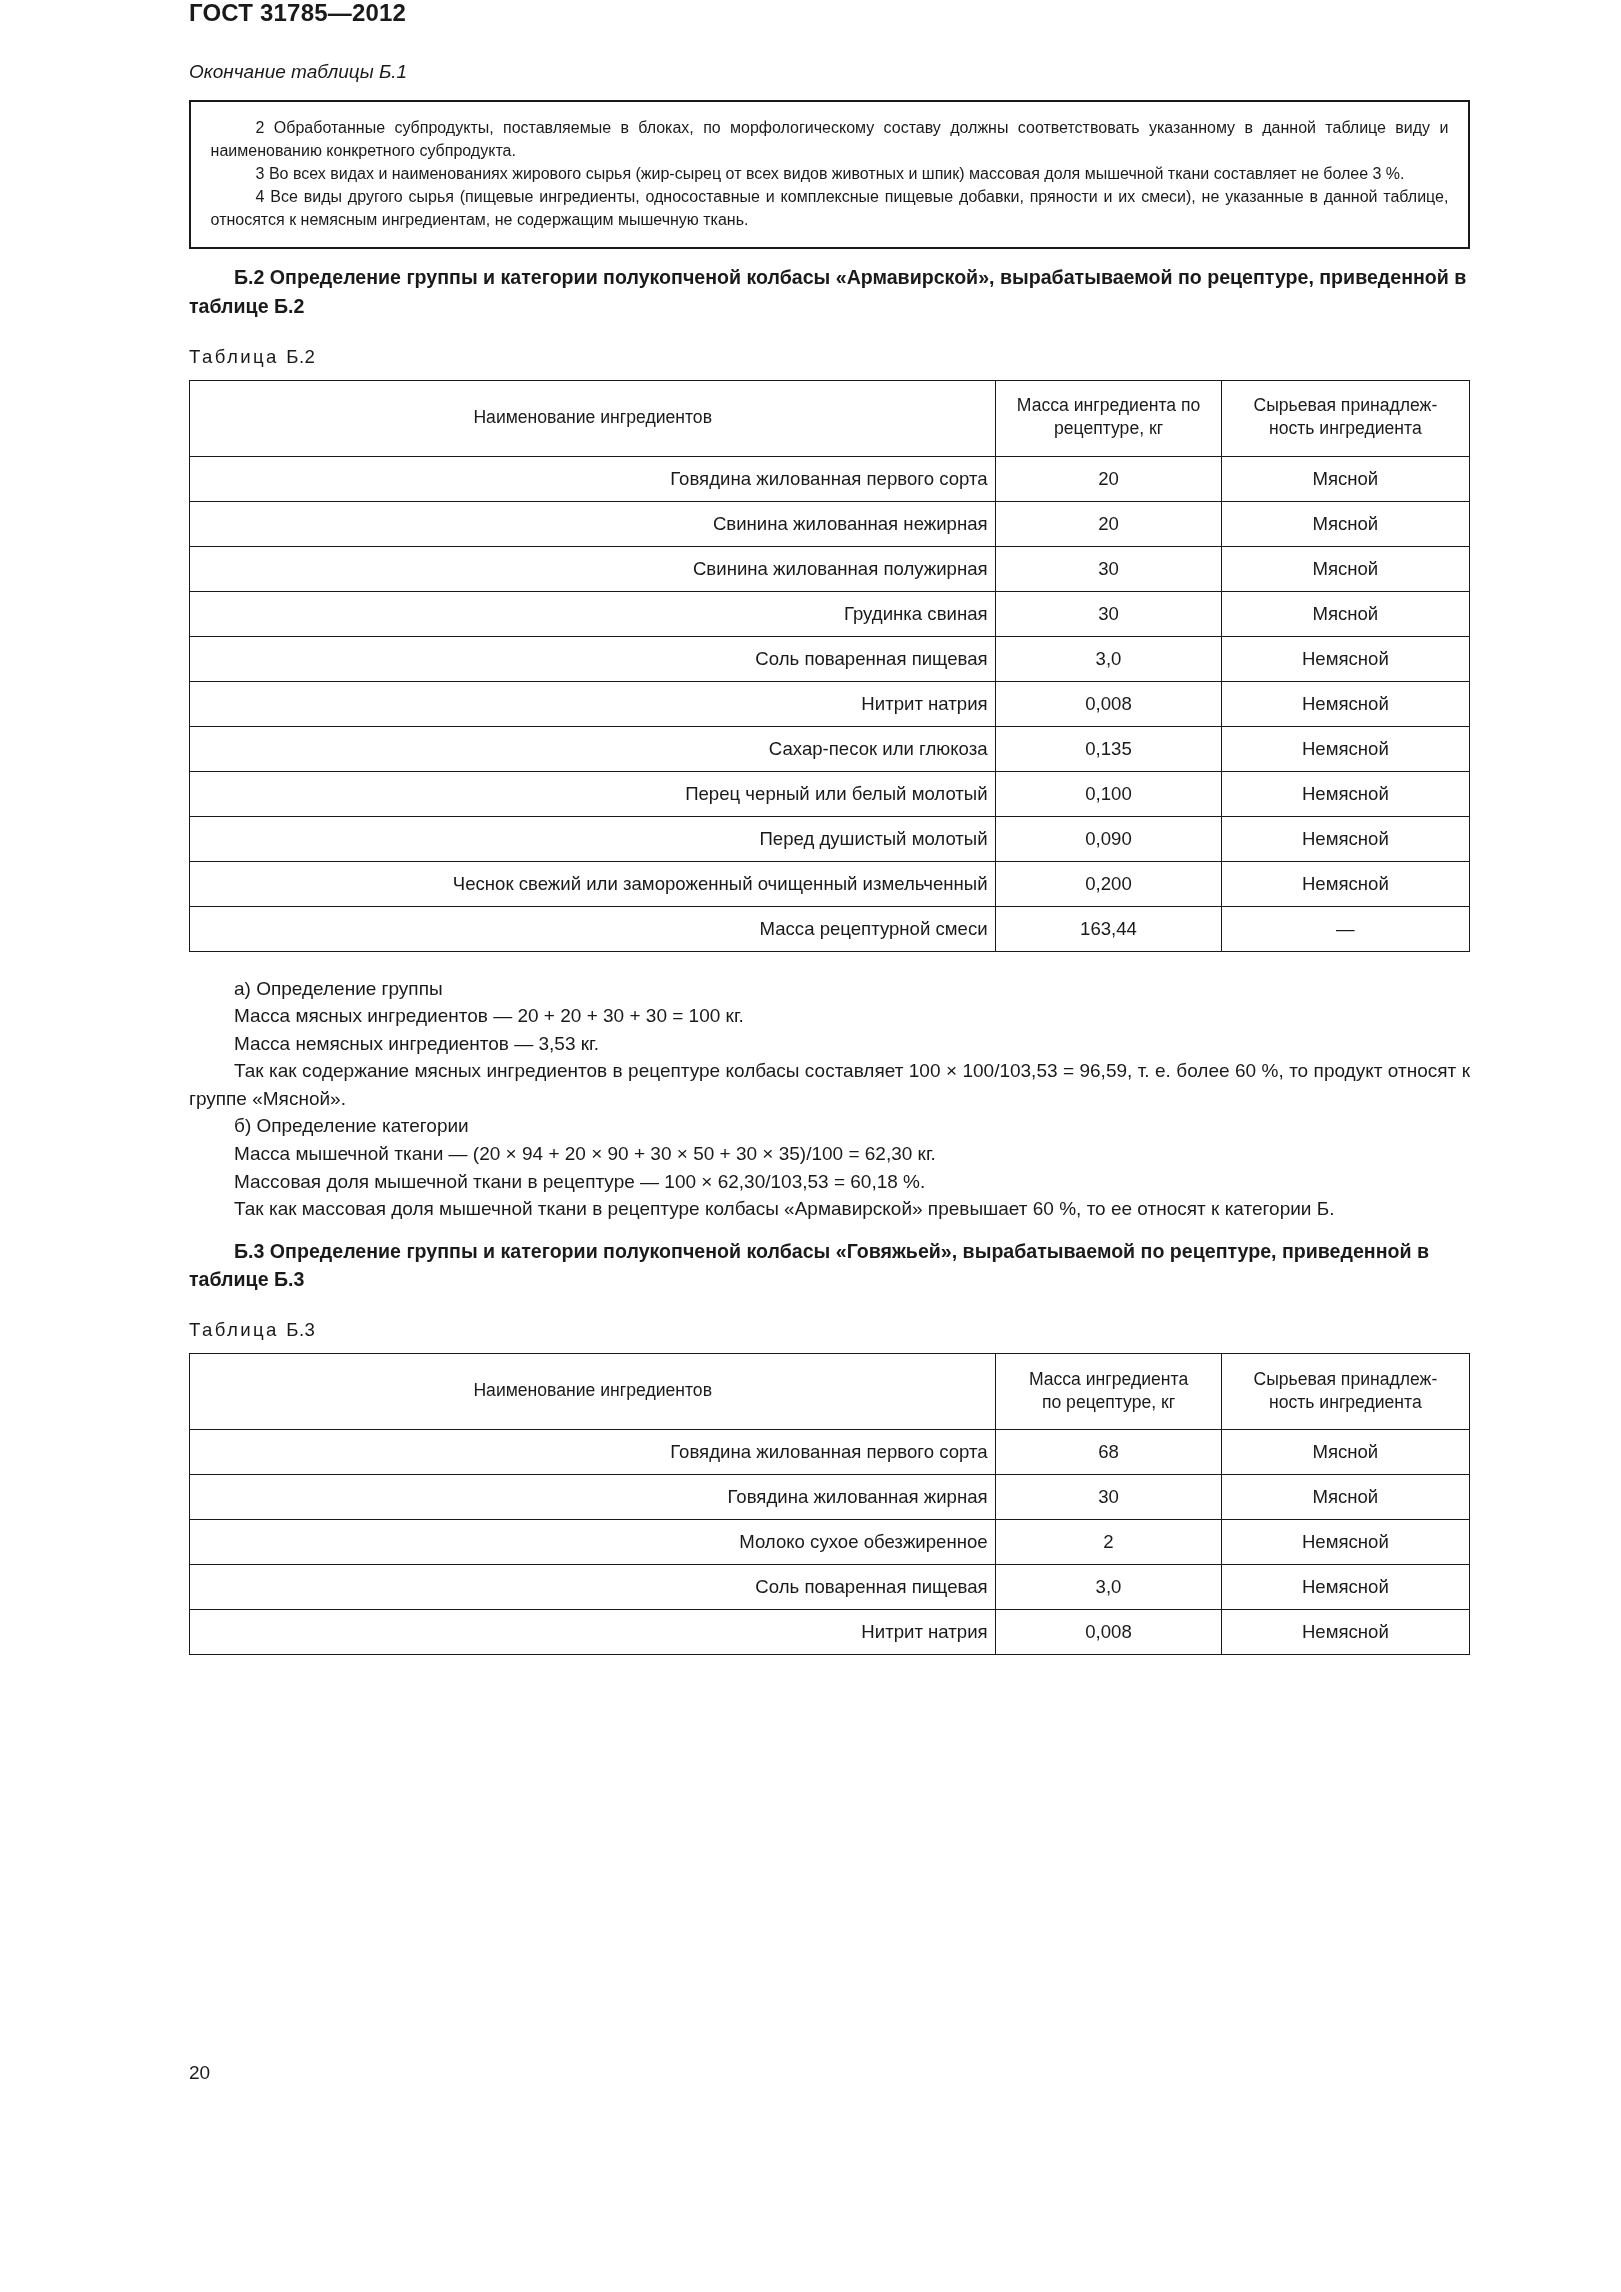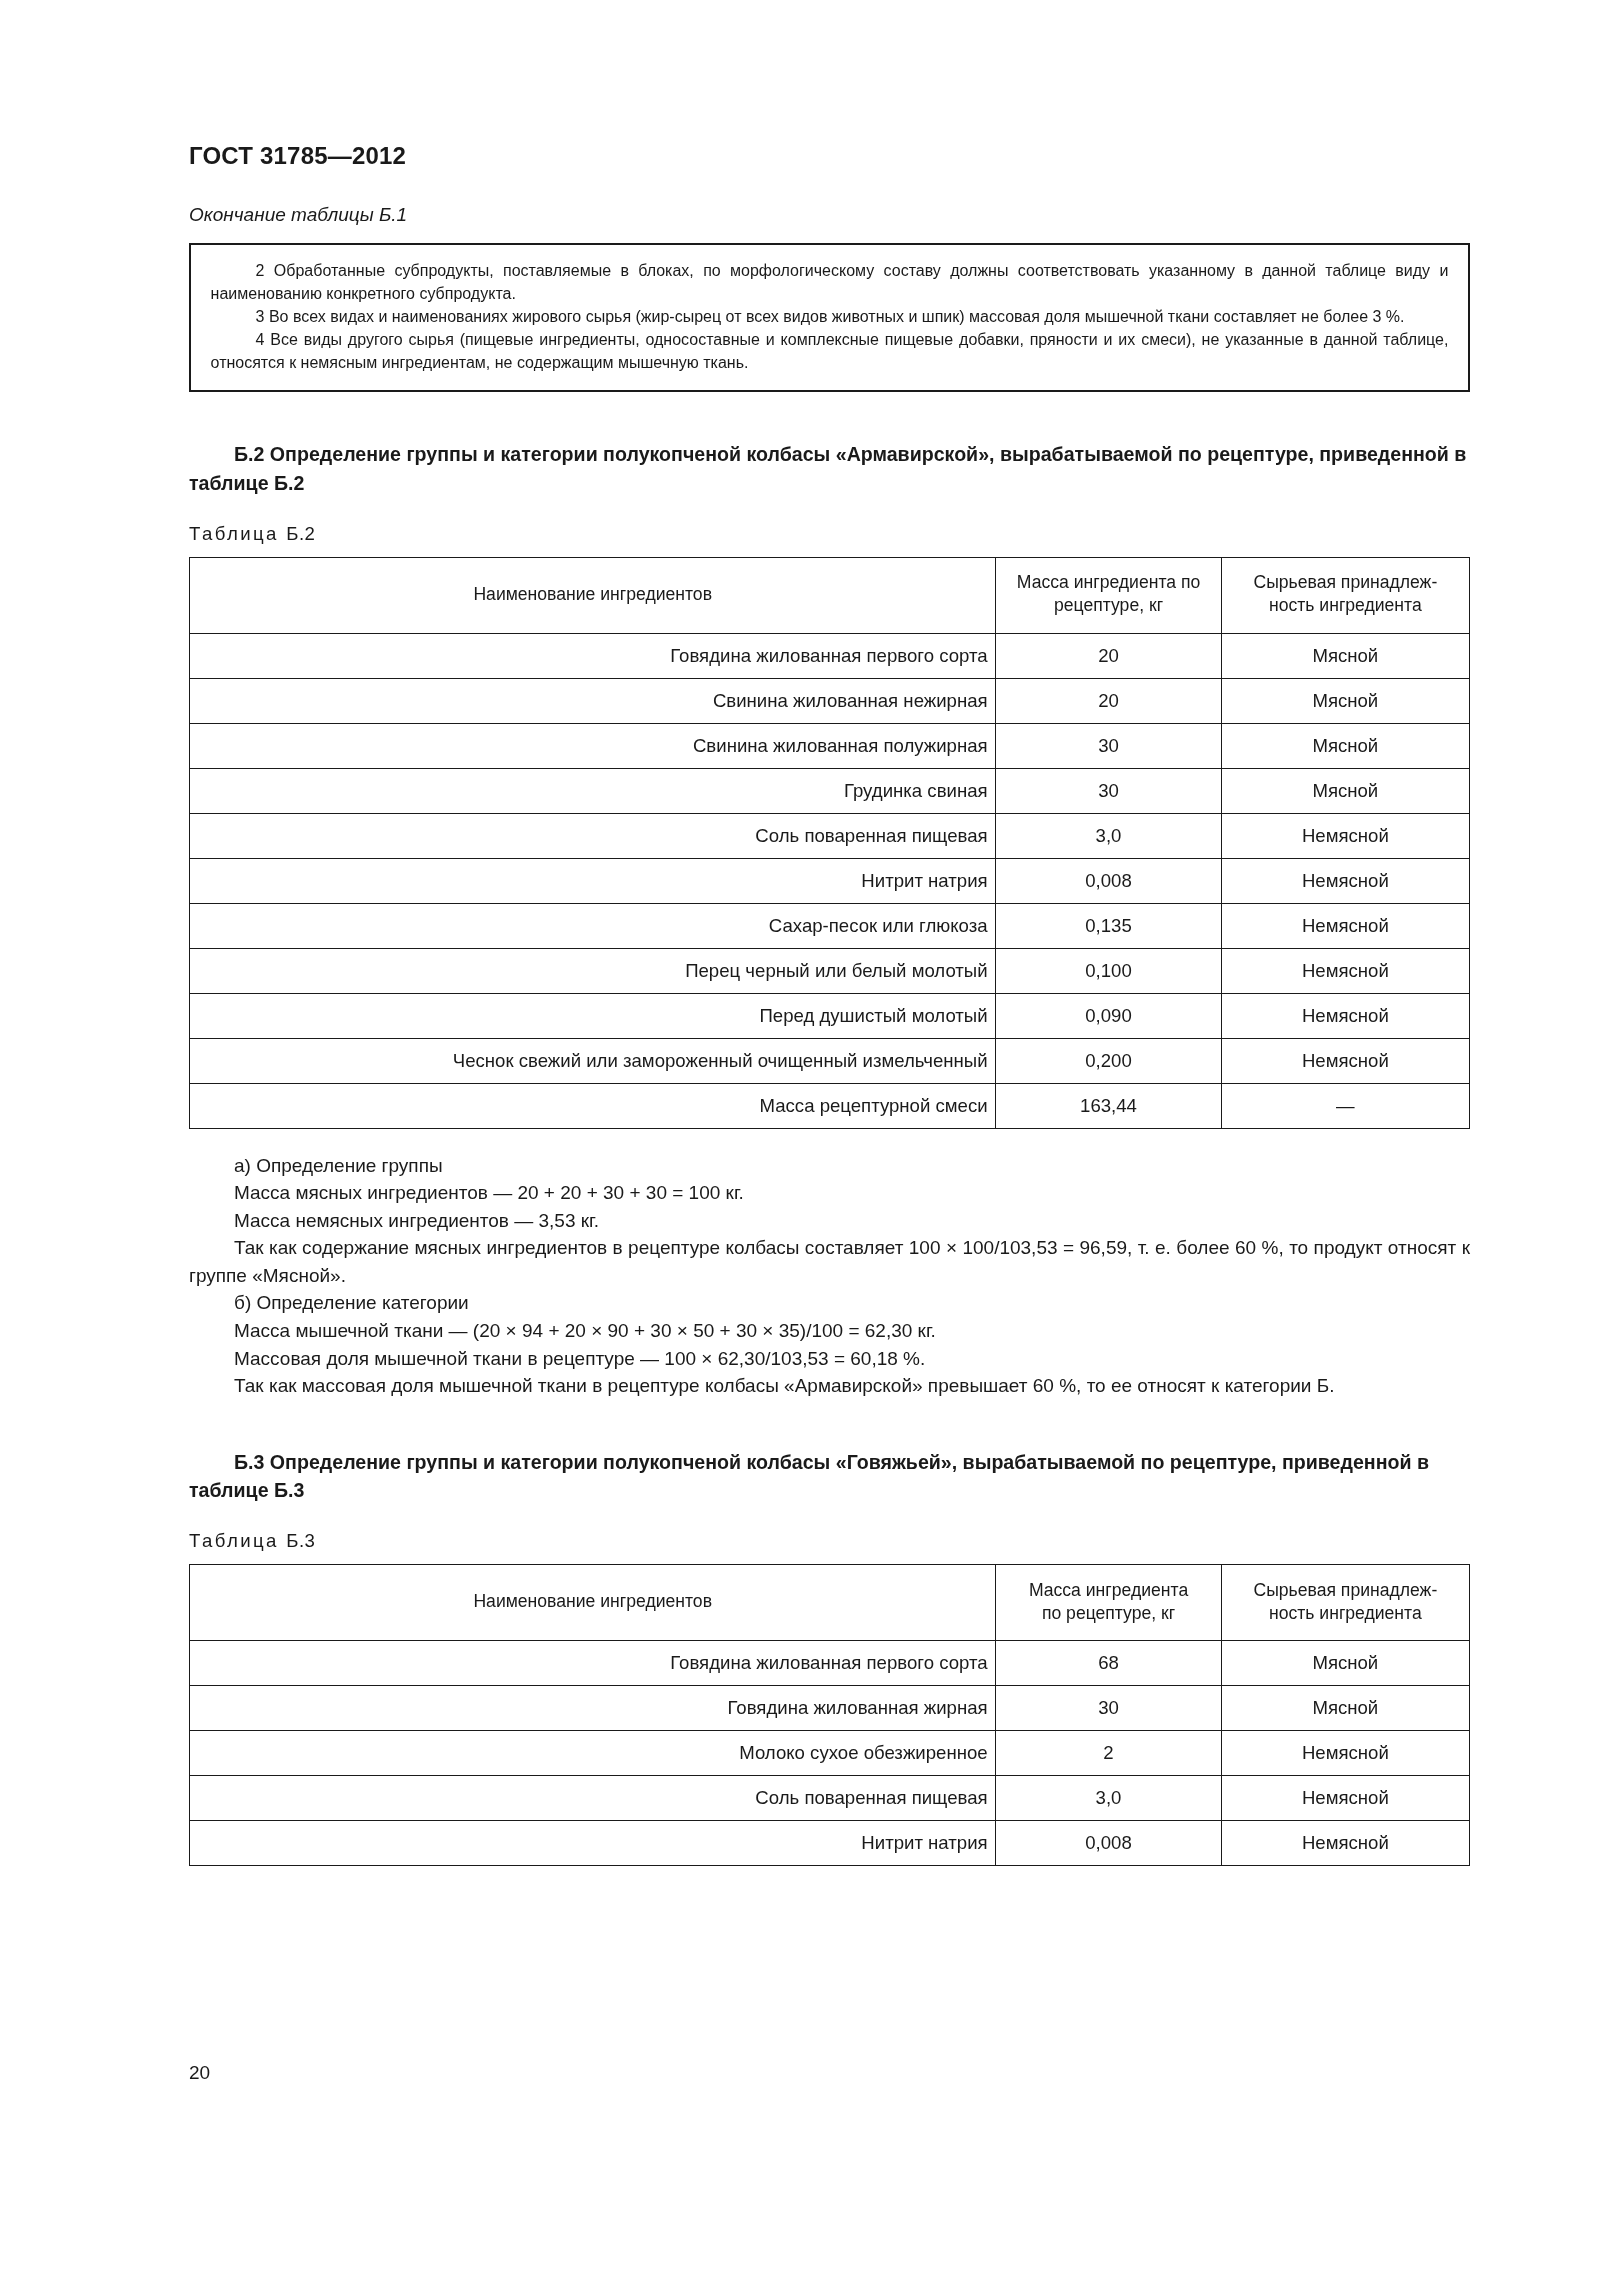--- a/index.html
+++ b/index.html
@@ -21,21 +21,20 @@
   }
   .content {
     position: absolute;
     left: 189px;
     top: 0;
     width: 1281px;
   }
 
   
   .std-header {
-    margin-top: 143px;
     font-size: 24px;
     font-weight: bold;
     letter-spacing: 0.2px;
     line-height: 1.1;
   }
 
   
   .table-cont-caption {
     margin-top: 35px;
     font-style: italic;
@@ -54,21 +53,21 @@
     font-size: 16px;
     line-height: 1.45;
     text-align: justify;
     text-indent: 45px;
     margin: 0;
     hyphens: manual;
   }
 
   
   .sec-heading {
-    margin-top: 48px;
+    margin-top: 14px;
     font-size: 19.6px;
     font-weight: bold;
     line-height: 1.45;
     text-indent: 45px;
   }
 
   
   .tbl-caption {
     margin-top: 25.5px;
     font-size: 18.6px;

